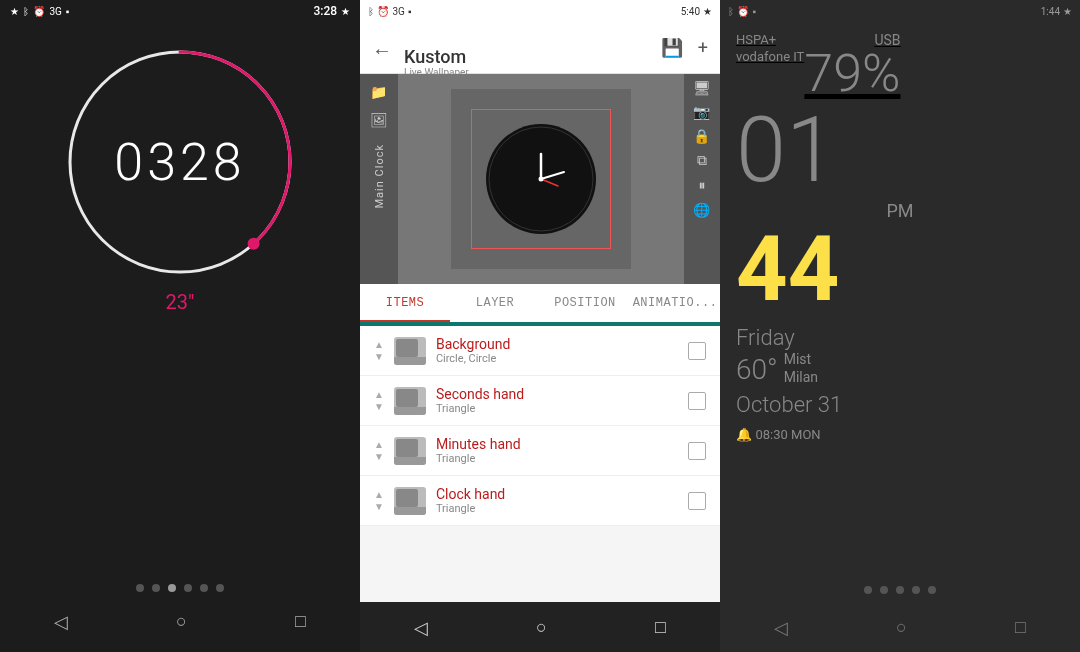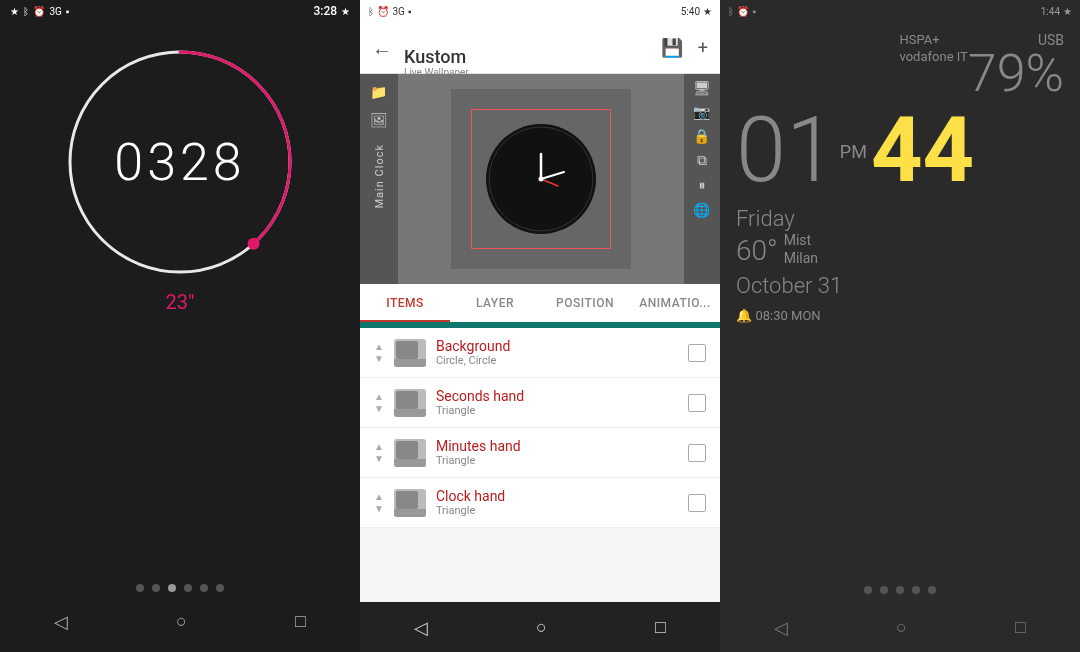--- a/index.html
+++ b/index.html
@@ -251,21 +251,22 @@
       padding: 6px 0;
       gap: 8px;
     }
     .mid-right-toolbar .tool-icon {
       color: #ccc;
       font-size: 14px;
     }
     .mid-tabs {
       display: flex;
       background: #fff;
-      border-bottom: 6px solid #0f766e;
+      border-bottom: 4px solid #0f766e;
+      font-family: Liberation Mono, monospace;
     }
     .mid-tab {
       flex: 1;
       text-align: center;
       padding: 12px 0;
       font-size: 12px;
       font-weight: 500;
       color: #888;
       letter-spacing: 0.5px;
       position: relative;
@@ -399,20 +400,21 @@
     }
     .right-carrier {
       color: #888;
       font-size: 13px;
       line-height: 1.3;
     }
     .right-time-block {
       display: flex;
       align-items: baseline;
       gap: 4px;
+      flex-direction: column;
     }
     .right-hour {
       color: #888;
       font-size: 90px;
       font-weight: 300;
       line-height: 1;
     }
     .right-ampm {
       color: #888;
       font-size: 18px;
@@ -473,22 +475,23 @@
     .right-nav-icon {
       color: #777;
       font-size: 18px;
     }
     .usb-row {
       color: #888;
       font-size: 14px;
     }
     .right-header-block {
       display: flex;
-      justify-content: flex-end;
+      justify-content: flex-start;
       align-items: flex-start;
+      text-decoration: underline;
     }
     .right-left-col {}
     .right-right-col {
       text-align: right;
     }
     .big-percent {
       color: #888;
       font-size: 52px;
       font-weight: 300;
       line-height: 1;

